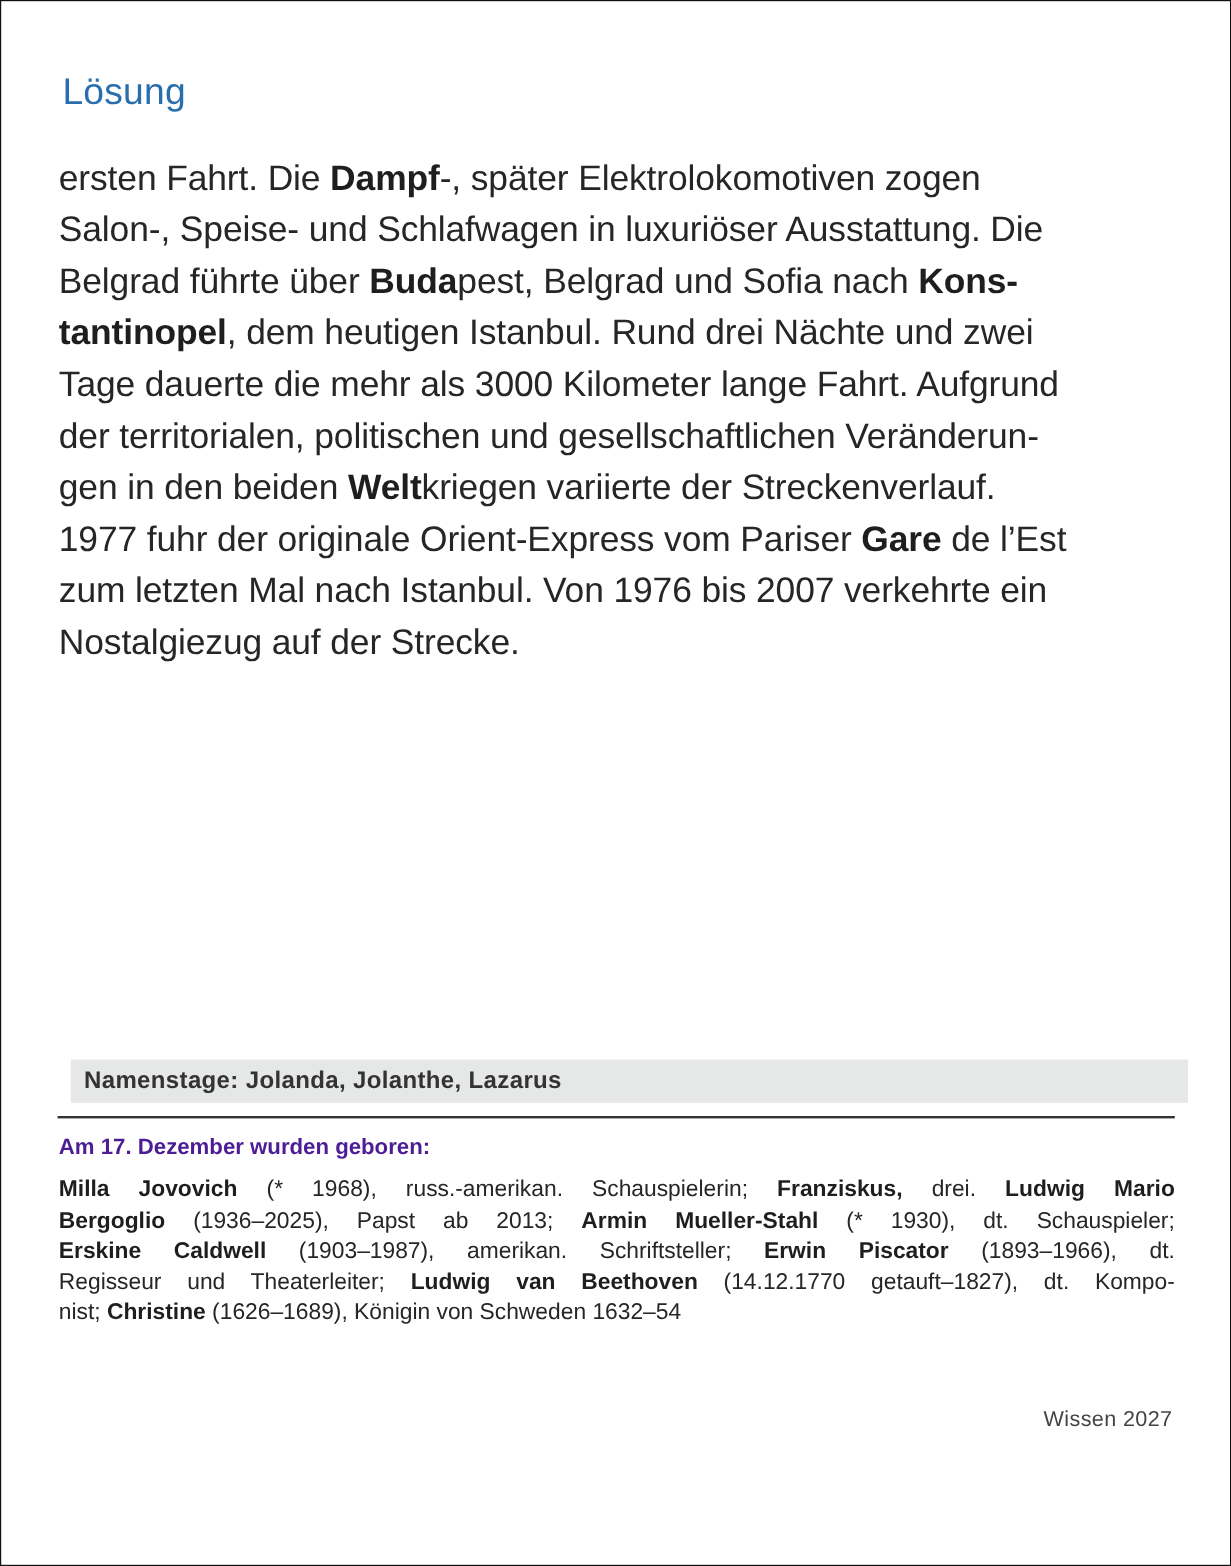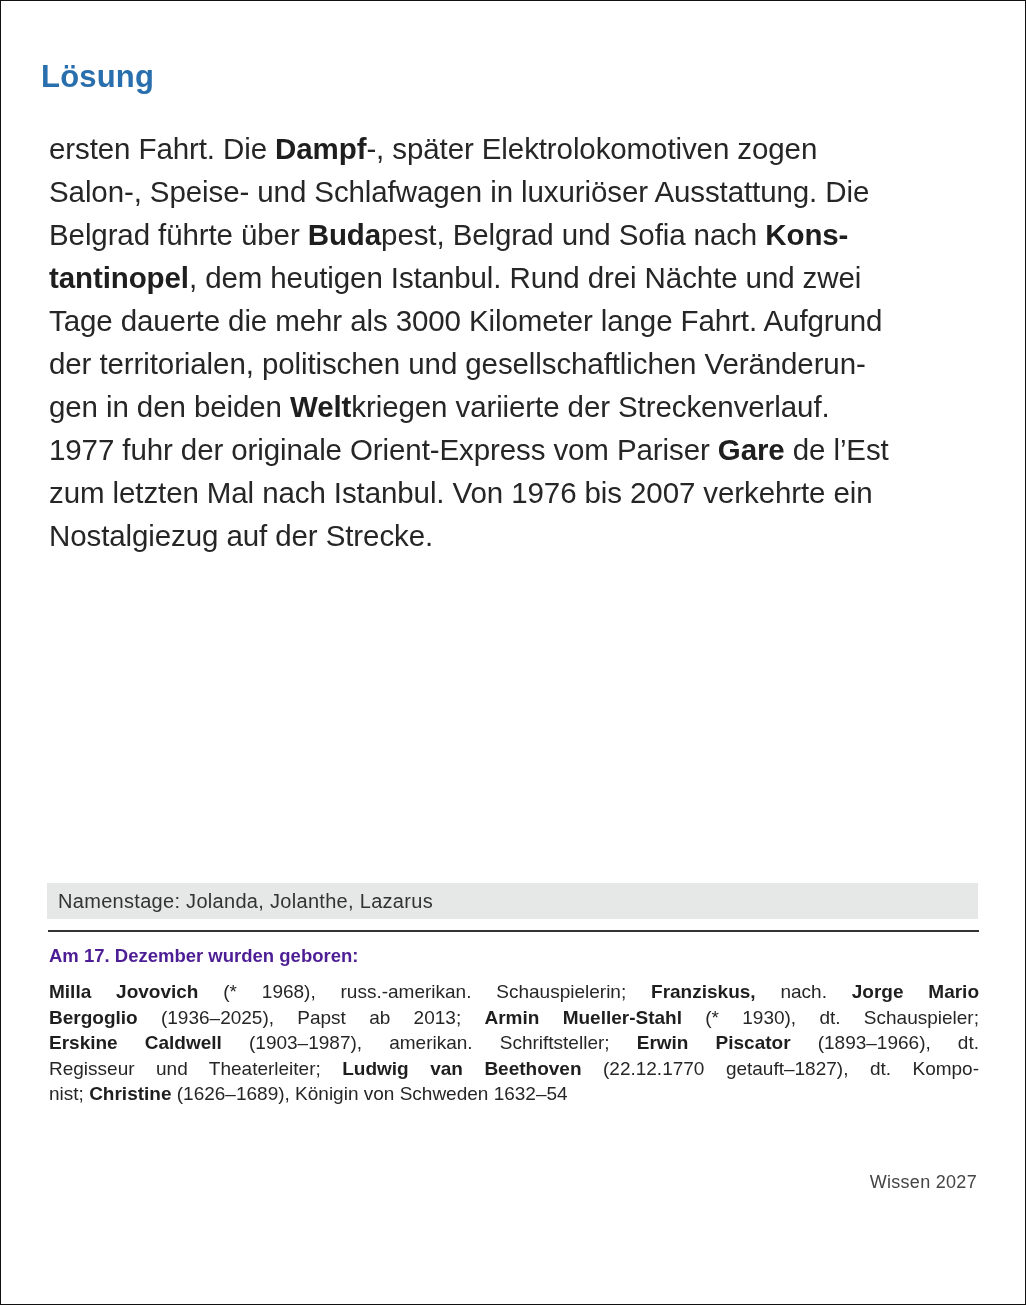--- a/index.html
+++ b/index.html
@@ -8,37 +8,38 @@
       font-family: "Liberation Sans", "DejaVu Sans", sans-serif;
       color: #262626;
     }
     .page {
       position: absolute; left: 0; top: 0;
       width: 1024px; height: 1303px;
       border: 1px solid #111;
       background: #fff;
     }
     .title {
-      position: absolute; left: 40px; top: 58px;
-      font-size: 31px; font-weight: bold; color: #2a6fad;
+      position: absolute; left: 51px; top: 58px;
+      font-size: 31px; font-weight: normal; color: #2a6fad;
       letter-spacing: 0.2px;
     }
     .solution {
       position: absolute; left: 48px; top: 126px; width: 940px;
       font-size: 29.5px; line-height: 43px; color: #262626;
       letter-spacing: -0.1px;
     }
     .solution .line { display: block; white-space: nowrap; }
     .solution b { font-weight: bold; color: #1e1e1e; }
     .namedays {
-      position: absolute; left: 46px; top: 882px; width: 931px; height: 36px;
+      position: absolute; left: 58px; top: 882px; width: 931px; height: 36px;
       background: #e6e7e7;
       font-size: 20px; line-height: 36px; color: #333;
       padding-left: 11px; box-sizing: border-box;
       letter-spacing: 0.3px;
+      font-weight: bold;
     }
     .divider {
       position: absolute; left: 47px; top: 929px; width: 931px; height: 2px;
       background: #333;
     }
     .born-heading {
       position: absolute; left: 48px; top: 944px;
       font-size: 18.5px; font-weight: bold; color: #4c1d95;
     }
     .born-text {
@@ -72,21 +73,21 @@
       <span class="line last"><span>Nostalgiezug auf der Strecke.</span></span>
     </div>
 
   <div class="namedays"><span>Namenstage:</span><span> Jolanda, Jolanthe, Lazarus</span></div>
 
   <div class="divider"></div>
 
   <div class="born-heading">Am 17. Dezember wurden geboren:</div>
 
   <div class="born-text" id="born">
-      <span class="bl"><b>Milla Jovovich</b><span> (* 1968), russ.-amerikan. Schauspielerin; </span><b>Franziskus,</b><span> nach. </span><b>Jorge Mario</b></span>
+      <span class="bl"><b>Milla Jovovich</b><span> (* 1968), russ.-amerikan. Schauspielerin; </span><b>Franziskus,</b><span> drei. </span><b>Ludwig Mario</b></span>
       <span class="bl"><b>Bergoglio</b><span> (1936–2025), Papst ab 2013; </span><b>Armin Mueller-Stahl</b><span> (* 1930), dt. Schauspieler;</span></span>
       <span class="bl"><b>Erskine Caldwell</b><span> (1903–1987), amerikan. Schriftsteller; </span><b>Erwin Piscator</b><span> (1893–1966), dt.</span></span>
-      <span class="bl"><span>Regisseur und Theaterleiter; </span><b>Ludwig van Beethoven</b><span> (22.12.1770 getauft–1827), dt. Kompo-</span></span>
+      <span class="bl"><span>Regisseur und Theaterleiter; </span><b>Ludwig van Beethoven</b><span> (14.12.1770 getauft–1827), dt. Kompo-</span></span>
       <span class="bl last"><span>nist; </span><b>Christine</b><span> (1626–1689), Königin von Schweden 1632–54</span></span>
     </div>
 
   <div class="footer">Wissen 2027</div>
 </div>
 
 </body></html>

